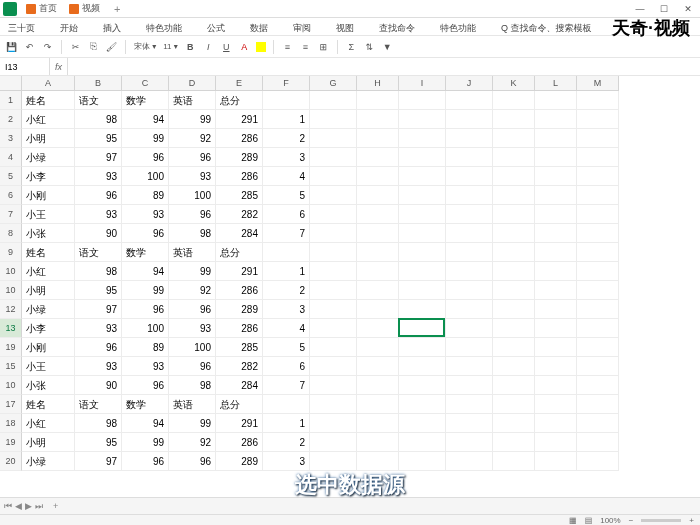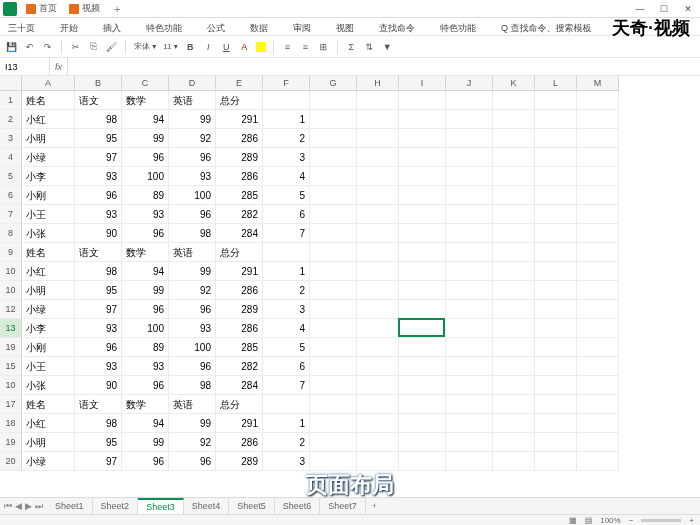--- a/index.html
+++ b/index.html
@@ -461,35 +461,26 @@
   <div class="selected-cell" id="sel" style="left: 398px; top: 242px; width: 47px; height: 19px;"></div>
 </div>
 
 <div class="sheet-tabs">
   <div class="nav-btns">
     <span>⏮</span>
     <span>◀</span>
     <span>▶</span>
     <span>⏭</span>
   </div>
-  <div id="sheets" style="display:flex">
-      <div class="sheet-tab">Sheet1</div>
-      <div class="sheet-tab">Sheet2</div>
-      <div class="sheet-tab active">Sheet3</div>
-      <div class="sheet-tab">Sheet4</div>
-      <div class="sheet-tab">Sheet5</div>
-      <div class="sheet-tab">Sheet6</div>
-      <div class="sheet-tab">Sheet7</div>
-    </div>
   <span style="padding:0 6px;color:#888">+</span>
 </div>
 
 <div class="status-bar">
   <span>▦</span>
   <span>▤</span>
   <span>100%</span>
   <span>−</span>
   <span style="width:40px;height:3px;background:#ccc;display:inline-block"></span>
   <span>+</span>
 </div>
 
 <div class="watermark">天奇·视频</div>
-<div class="caption">页面布局</div>
+<div class="caption">选中数据源</div>
 
 </body></html>

